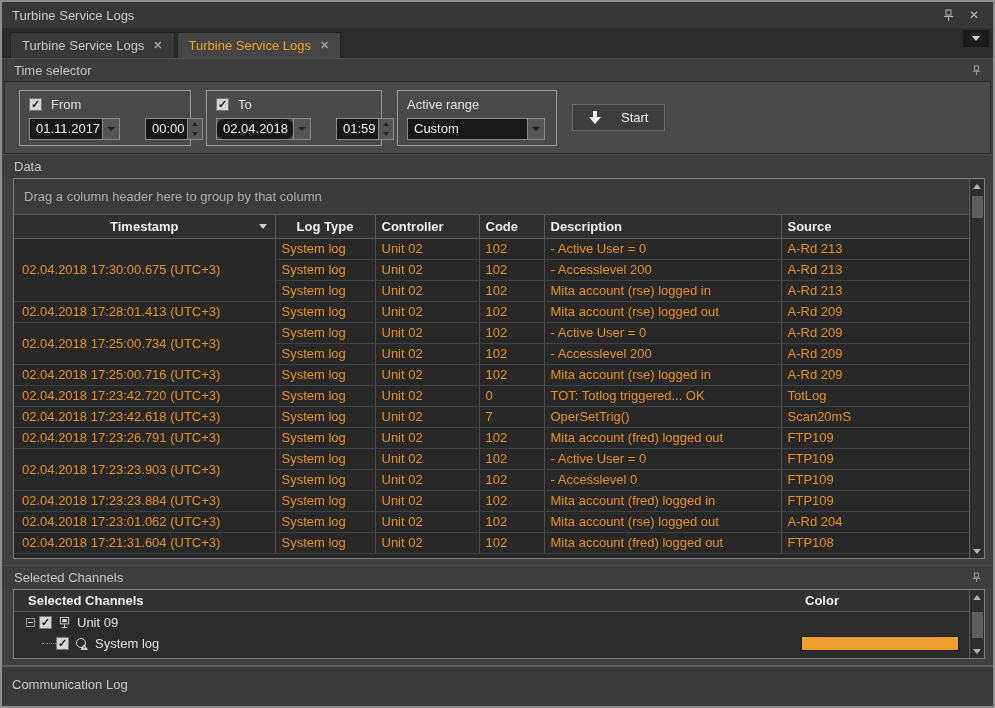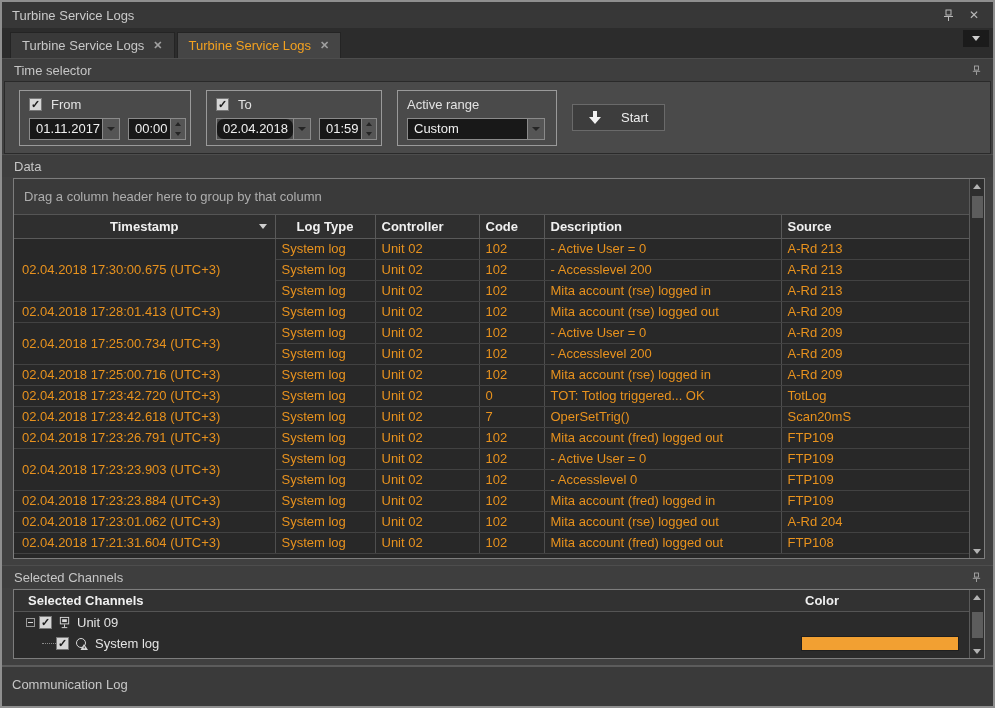--- a/index.html
+++ b/index.html
@@ -43,21 +43,21 @@
 
   
   .pin-svg{ display:block; }
 
   
   .ts-body{ height:73px; flex:none; background:#4a4a4a;
     border:1px solid #2a2a2a; margin:0 2px;
     display:flex; align-items:center; padding:0 14px; gap:15px; }
   .groupbox{ border:1px solid #9a9a9a; height:56px; padding:4px 9px 0 9px; }
   .gb-row1{ display:flex; align-items:center; gap:9px; height:20px; font-size:13px; color:#e2e2e2; }
-  .gb-row2{ display:flex; align-items:center; margin-top:3px; gap:8px; }
+  .gb-row2{ display:flex; align-items:center; margin-top:3px; gap:25px; }
   .cb{ width:13px; height:13px; background:#d6d6d6; border:1px solid #777;
     font-size:11px; line-height:11px; font-weight:bold; color:#1c1c1c;
     display:flex; align-items:center; justify-content:center; }
   .field{ display:flex; align-items:stretch; height:22px; border:1px solid #8a8a8a; }
   .field .val{ background:#181818; color:#f0f0f0; font-size:13px;
     display:flex; align-items:center; padding:0 6px; }
   .drop-btn{ width:17px; background:#555; border-left:1px solid #8a8a8a;
     display:flex; align-items:center; justify-content:center; }
   .drop-btn .caret{ width:0; height:0; border-left:4px solid transparent;
     border-right:4px solid transparent; border-top:4px solid #252525; }

